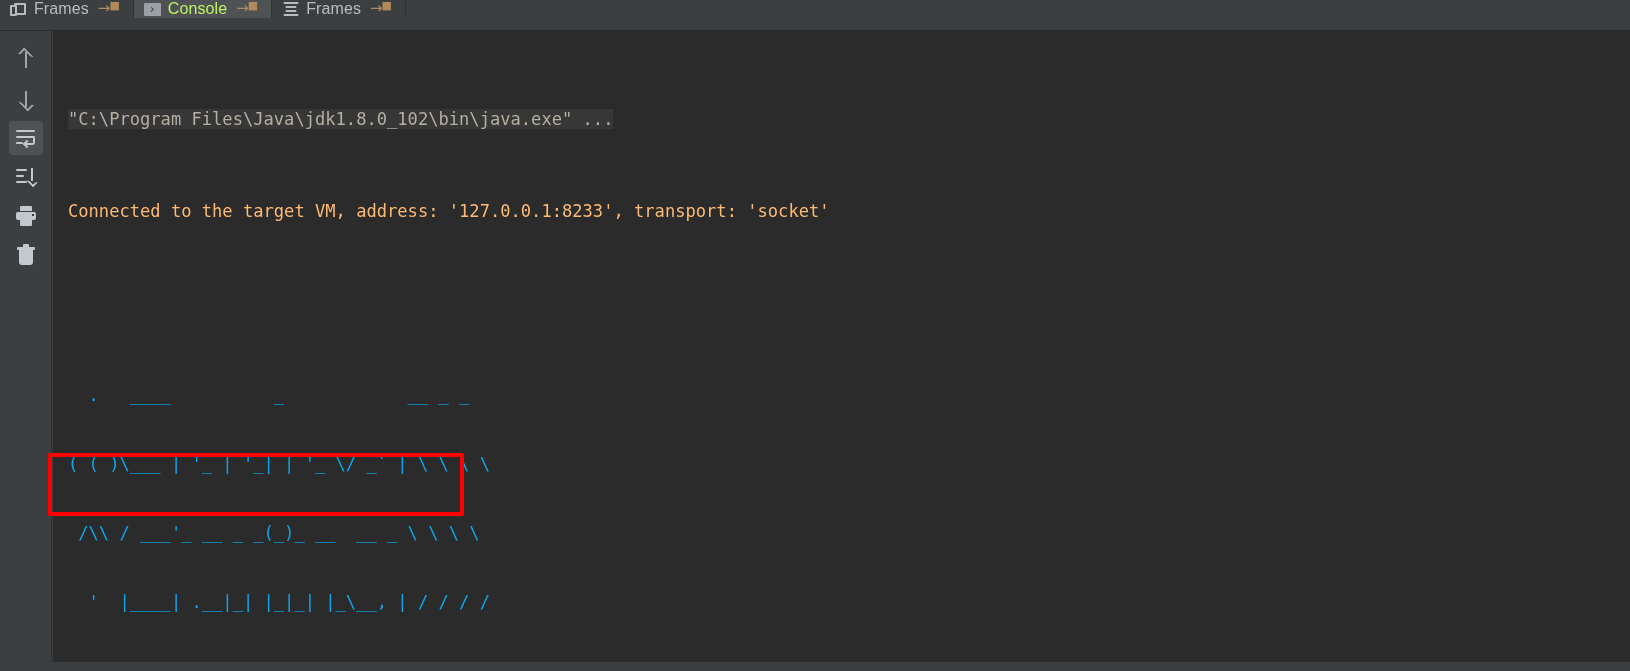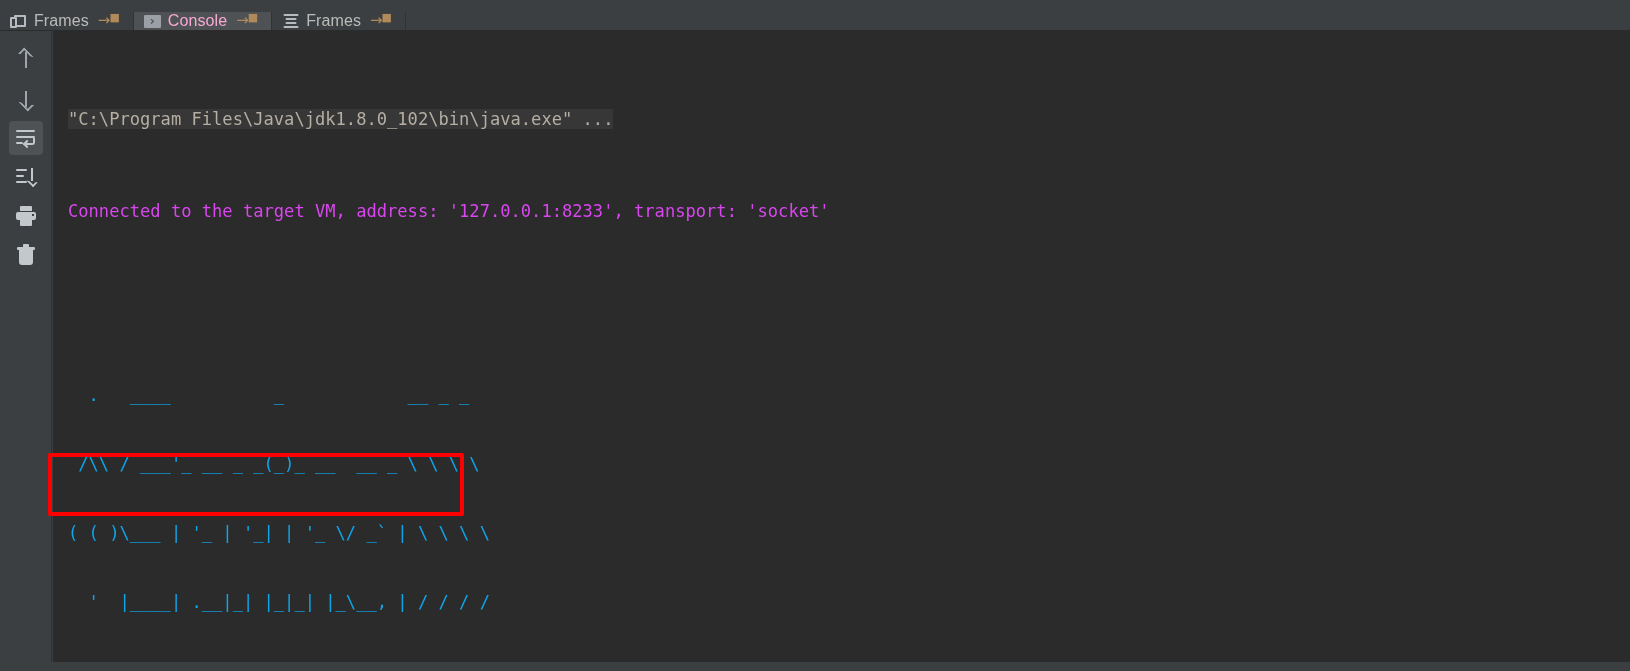--- a/index.html
+++ b/index.html
@@ -9,39 +9,39 @@
     font-family: "DejaVu Sans Mono", monospace;
     overflow: hidden;
   }
 
   
   #tabbar {
     position: absolute; left: 0; top: 0;
     width: 1630px; height: 31px;
     background: #3c3f41;
     border-bottom: 1px solid #2b2b2b;
-    display: flex; align-items: flex-end;
+    display: flex; align-items: flex-start;
   }
   .tab {
     display: flex; align-items: center; gap: 7px;
     padding: 0 12px 0 10px;
     background: #3c3f41;
     border-right: 1px solid #323232;
     cursor: default;
     position: relative;
   }
   .tab.active { background: #4e5254; }
   .tab-label {
     font-family: "Liberation Sans", sans-serif;
     font-size: 16px;
     color: #bbbbbb;
     letter-spacing: .1px;
     white-space: nowrap;
   }
-  .tab.active .tab-label { color: #f9a8d4; }
+  .tab.active .tab-label { color: #bef264; }
   .tab-arrow {
     font-family: "DejaVu Sans", sans-serif;
     font-size: 15px; color: #b08a5a;
     margin-left: 2px; line-height: 1;
     position: relative; top: -1px;
   }
   .tab-arrow i {
     font-style: normal; font-size: 11px;
     position: relative; top: -4px; left: -1px;
   }
@@ -155,21 +155,21 @@
     font-family: "DejaVu Sans Mono", monospace;
     font-size: 17.1px;
     line-height: 23px;
     color: #d5cec3;
     white-space: pre;
     padding-left: 15px;
   }
   .ln { height: 23px; }
   .ln.blank { height: 23px; }
   .hl-fold { background: #373737; }
-  .c-plain  { color: #d946ef; margin-top: 16px; }
+  .c-plain  { color: #fdba74; margin-top: 16px; }
   .c-dim    { color: #b5aea3; }
   .c-ascii  { color: #0ea5e9; }
 
   
   #annot {
     position: absolute;
     left: 48px; top: 453px;
     width: 416px; height: 63px;
     border: 4px solid #fe0000;
     border-radius: 2px;
@@ -276,22 +276,22 @@
 <div id="console">
   <div id="lines">
 
     <div class="ln"><span class="hl-fold c-dim">"C:\Program Files\Java\jdk1.8.0_102\bin\java.exe" ...</span></div>
 
     <div class="ln"><span class="c-plain">Connected to the target VM, address: '127.0.0.1:8233', transport: 'socket'</span></div>
 
     <div class="ln blank"> </div>
 
     <div class="ln"><span class="c-ascii">  .   ____          _            __ _ _</span></div>
+    <div class="ln"><span class="c-ascii">( ( )\___ | '_ | '_| | '_ \/ _` | \ \ \ \</span></div>
     <div class="ln"><span class="c-ascii"> /\\ / ___'_ __ _ _(_)_ __  __ _ \ \ \ \</span></div>
-    <div class="ln"><span class="c-ascii">( ( )\___ | '_ | '_| | '_ \/ _` | \ \ \ \</span></div>
     <div class="ln"><span class="c-ascii">  '  |____| .__|_| |_|_| |_\__, | / / / /</span></div>
     
 
     
 
     
 
     
     
     

